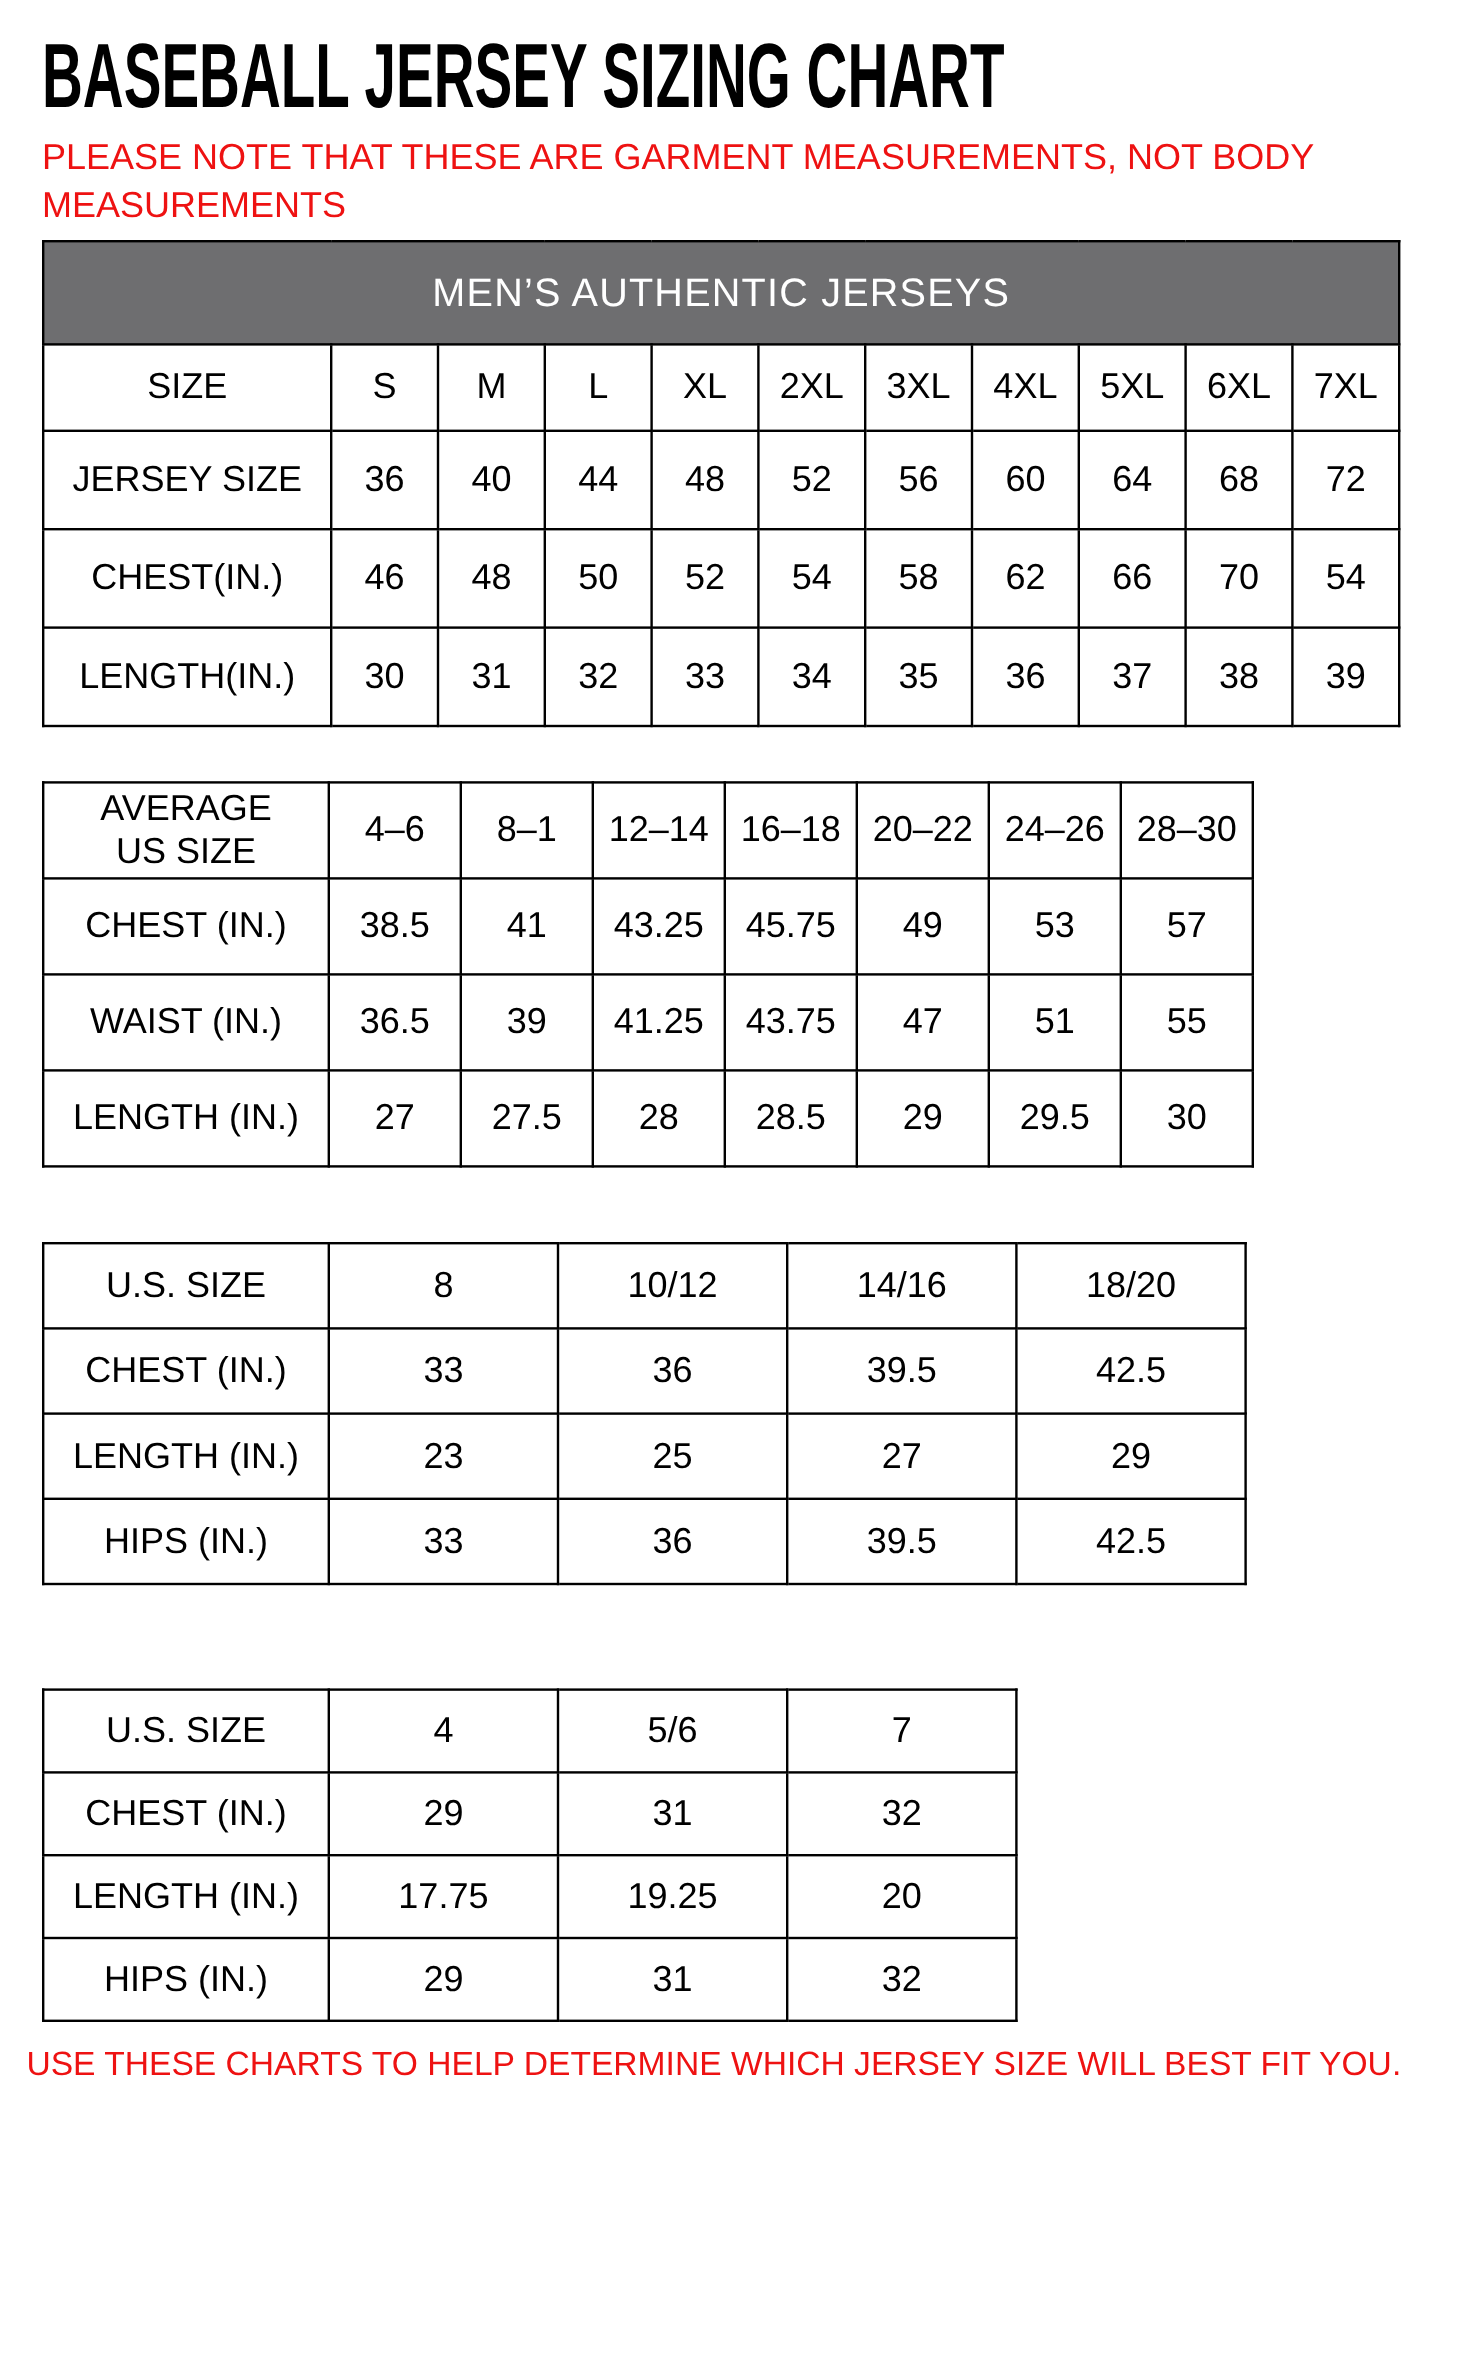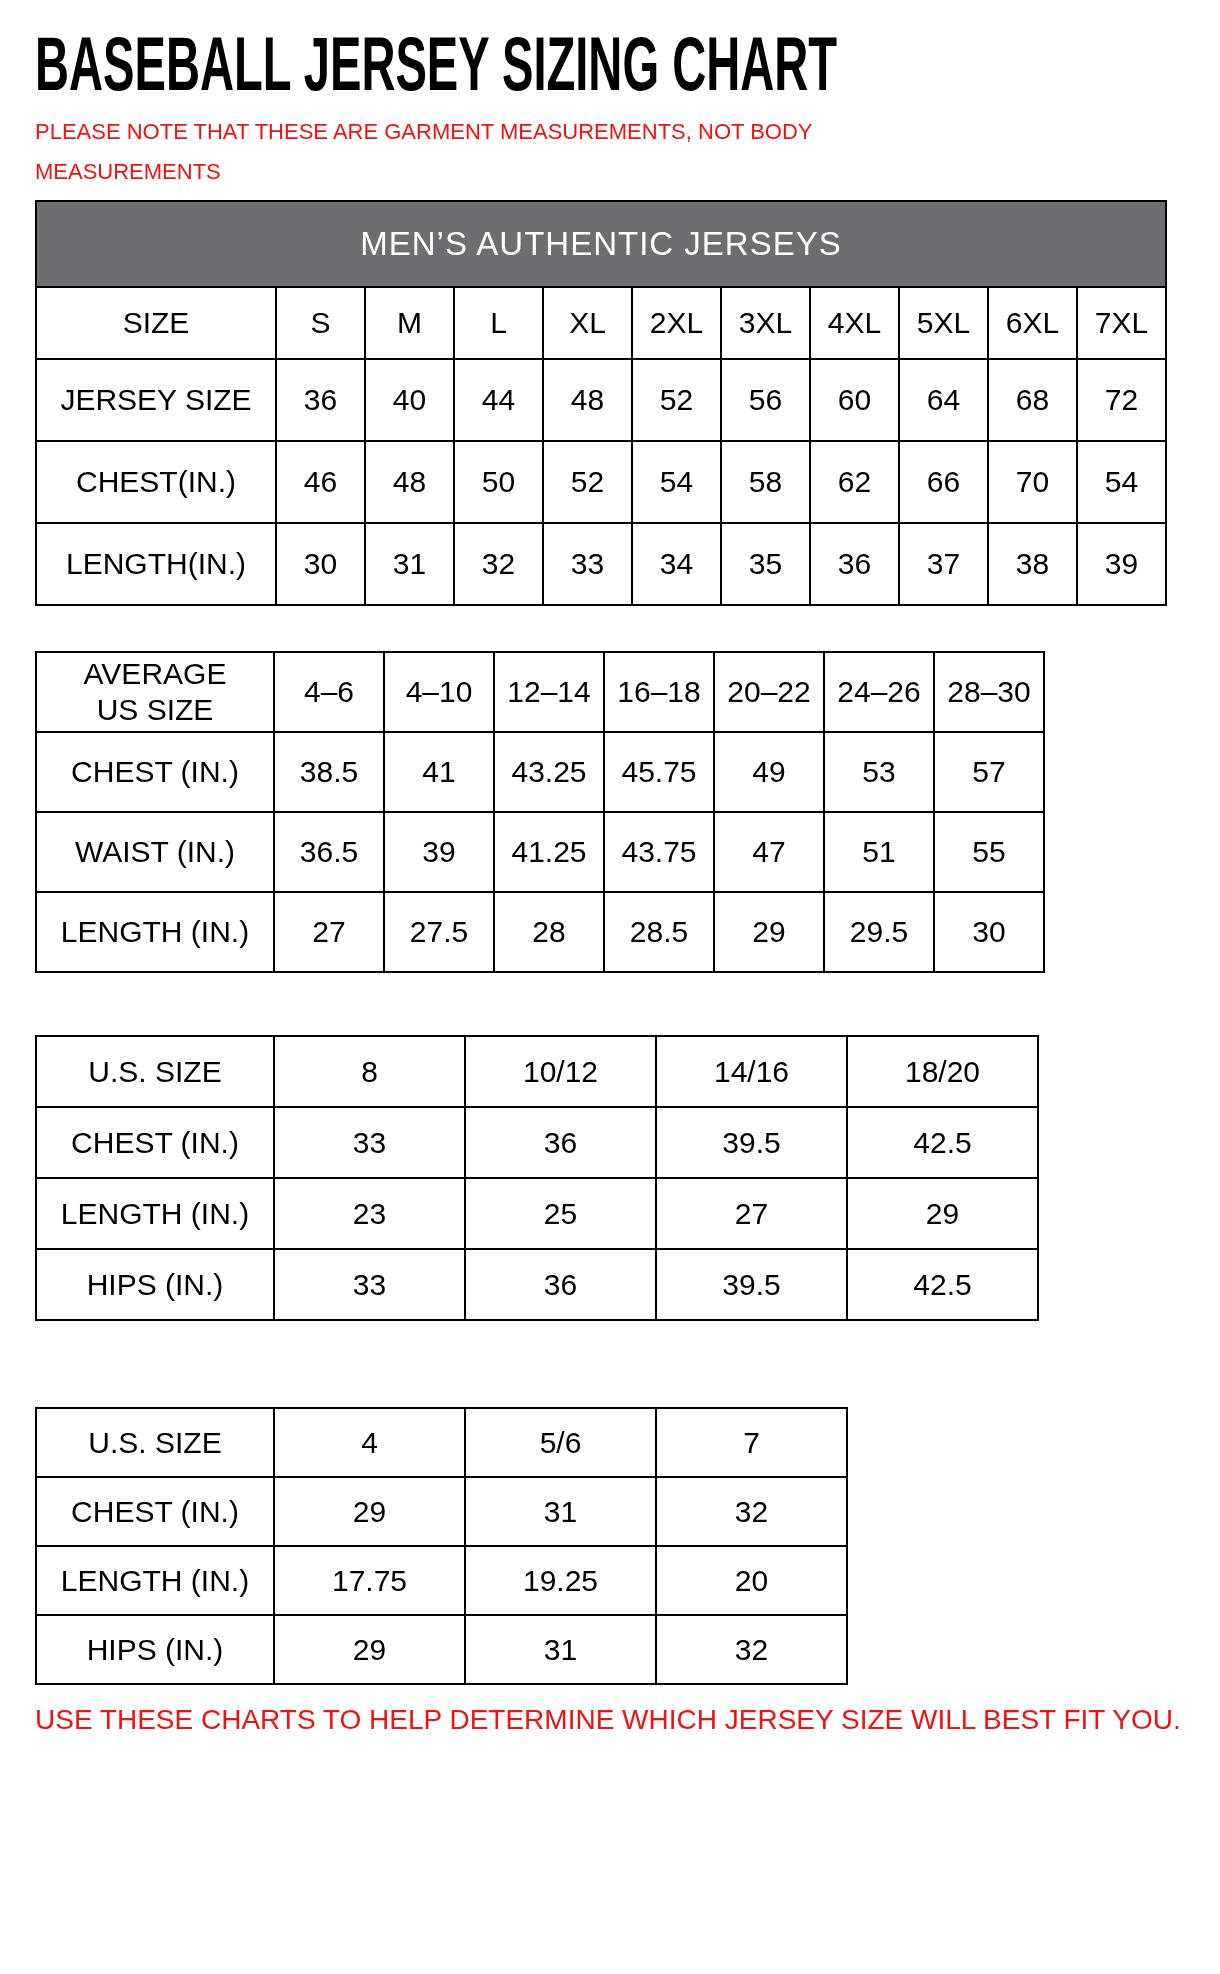--- a/index.html
+++ b/index.html
@@ -9,21 +9,21 @@
   }
   .wrap{padding:26px 0 0 35px;}
 
   .title{
     margin:0;font-size:76px;line-height:76px;font-weight:bold;
     white-space:nowrap;display:inline-block;
     transform:scaleX(0.62);transform-origin:left center;
     letter-spacing:0px;
   }
   .note{
-    margin:10px 0 0 0;font-size:22px;line-height:40px;
+    margin:10px 0 0 0;font-size:30px;line-height:40px;
     color:var(--red);white-space:pre-line;letter-spacing:0px;width:1100px;
   }
 
   table.sz{border-collapse:collapse;table-layout:fixed;}
   table.sz td,table.sz th{
     border:2px solid #000;text-align:center;vertical-align:middle;
     padding:0;font-size:30px;font-weight:normal;color:#000;background:#fff;
   }
   
   tr.ghdr th{
@@ -51,21 +51,21 @@
   .t-boys .cl{width:238px;} .t-boys .cd{width:191px;}
   .t-boys tr.ghdr th{height:74px;}
   .t-boys tr.r-data td{height:69px;}
 
   .t-pre{margin:86px 0 0 35px;}
   .t-pre .cl{width:238px;} .t-pre .cd{width:191px;}
   .t-pre tr.ghdr th{height:71px;}
   .t-pre tr.r-data td{height:67px;}
 
   .footer{
-    margin:16px 0 0 35px;font-size:28px;line-height:38px;color:var(--red);
+    margin:16px 0 0 22px;font-size:28px;line-height:38px;color:var(--red);
     white-space:nowrap;
   }
 </style>
 </head>
 <body>
 
 <div class="wrap">
   <h1 class="title">BASEBALL JERSEY SIZING CHART</h1>
   <p class="note">PLEASE NOTE THAT THESE ARE GARMENT MEASUREMENTS, NOT BODY
 MEASUREMENTS</p>
@@ -138,21 +138,21 @@
 <table class="sz t-womens">
   <colgroup>
       <col class="cl">
       <col class="cd" span="7">
     </colgroup>
   <tbody>
   <tr class="r-data">
     <td class="lbl">AVERAGE
 US SIZE</td>
     <td>4–6</td>
-    <td>4–10</td>
+    <td>8–1</td>
     <td>12–14</td>
     <td>16–18</td>
     <td>20–22</td>
     <td>24–26</td>
     <td>28–30</td>
   </tr>
   <tr class="r-data">
     <td class="lbl">CHEST (IN.)</td>
     <td>38.5</td>
     <td>41</td>

